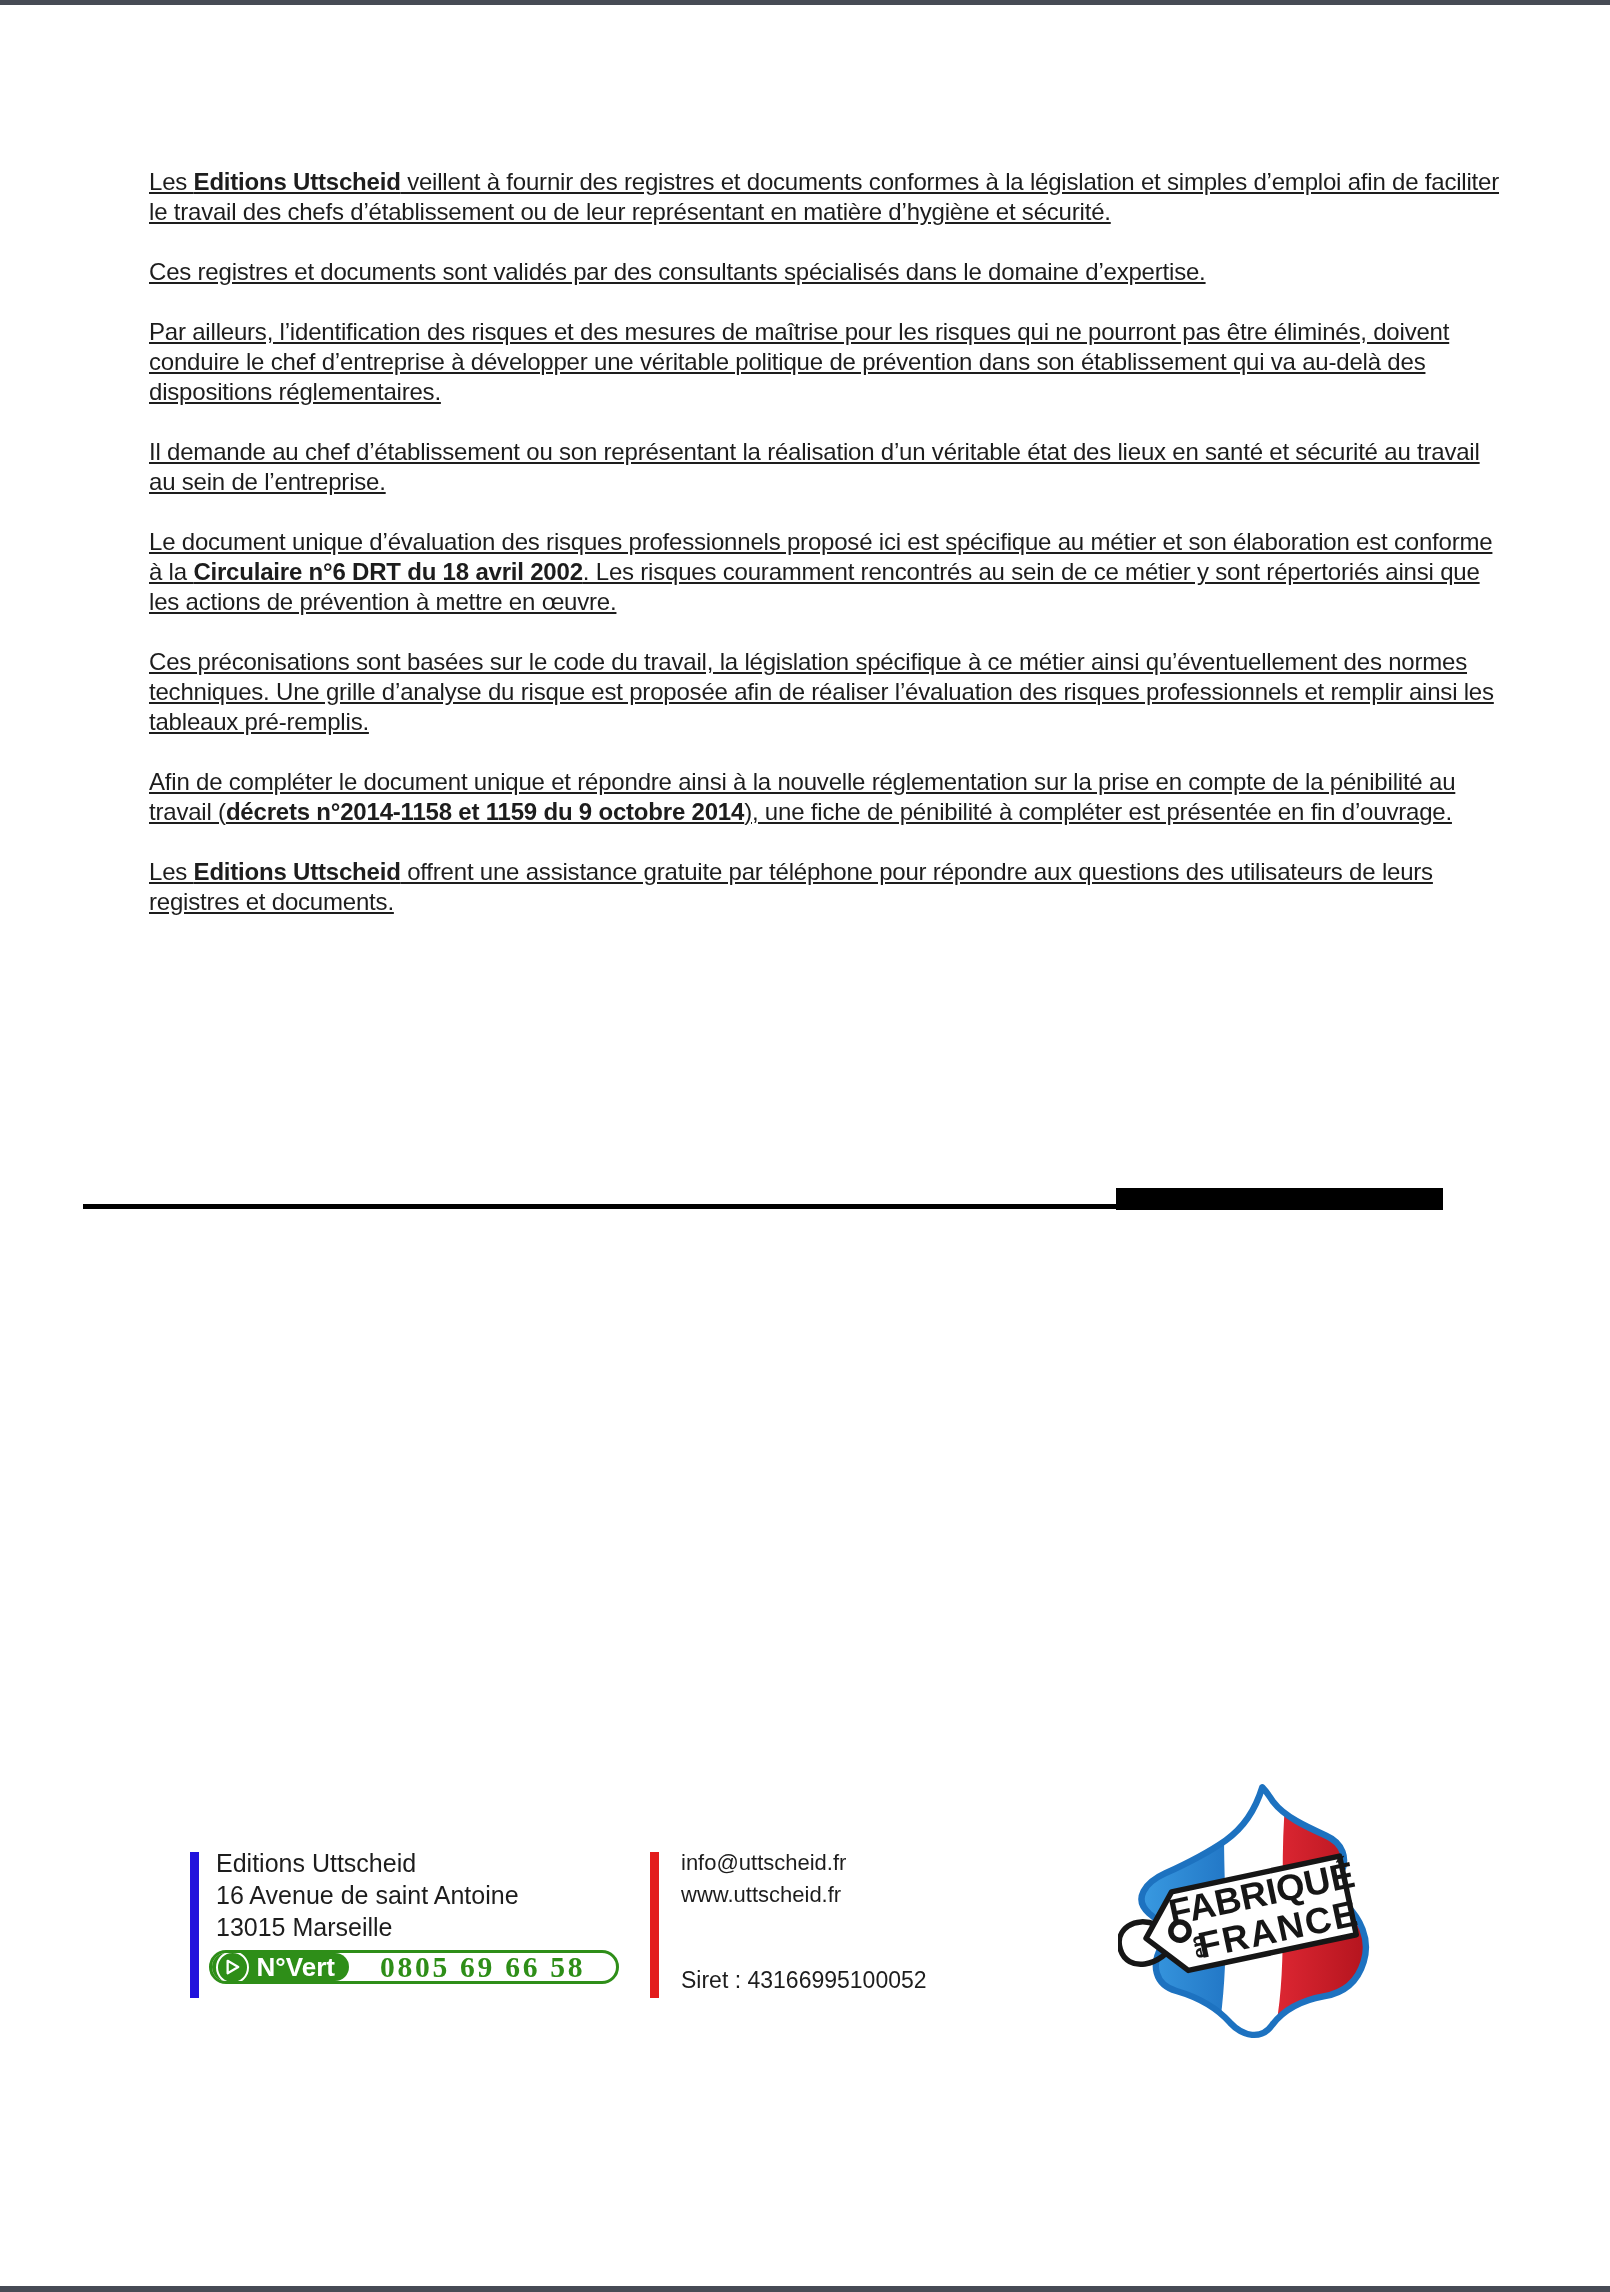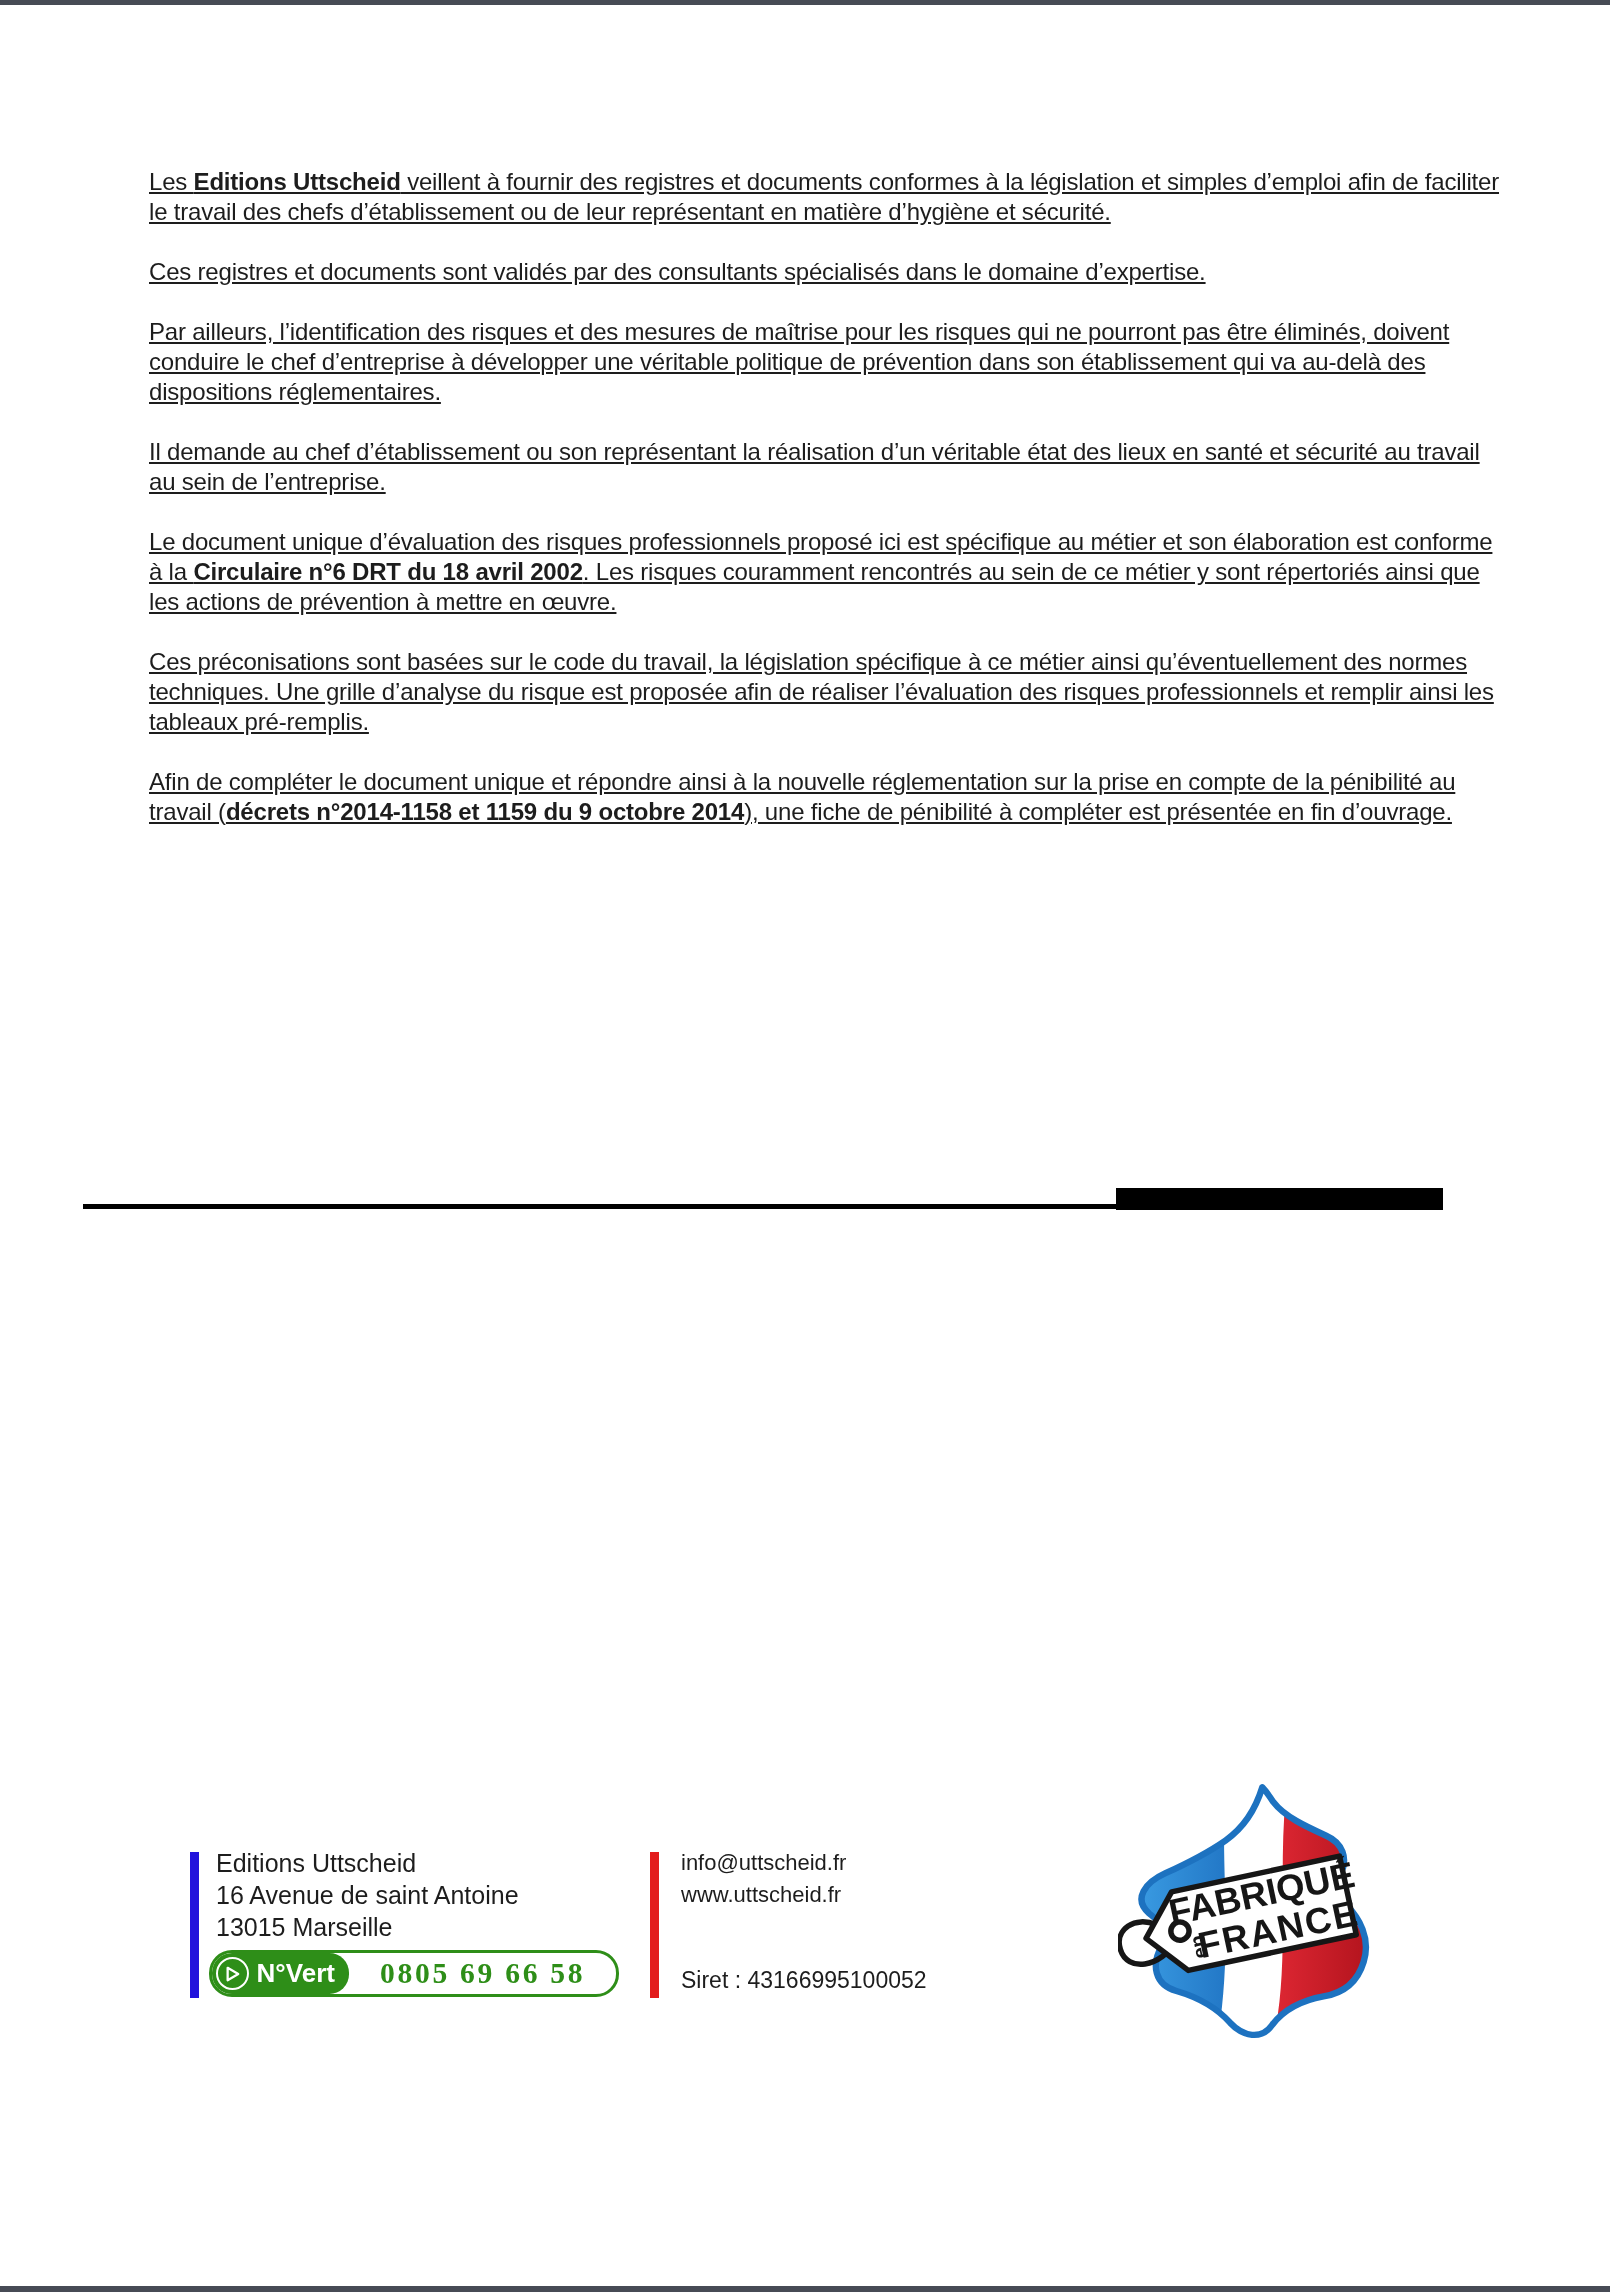--- a/index.html
+++ b/index.html
@@ -37,21 +37,21 @@
 
   .accent-bar{position:absolute;width:9px;height:146px;top:1852px;}
   .accent-bar.blue{left:190px;background:var(--blue_accent);}
   .accent-bar.red{left:650px;background:var(--red_accent);}
 
   .address-block{position:absolute;left:216px;top:1847px;font-size:25px;line-height:32px;}
   .contact-block{position:absolute;left:681px;top:1847px;font-size:22px;line-height:32px;}
   .siret-line{position:absolute;left:681px;top:1967px;font-size:23px;}
 
   .nvert-badge{
-    position:absolute;left:209px;top:1950px;width:410px;height:47px;
+    position:absolute;left:209px;top:1950px;width:410px;height:34px;
     box-sizing:border-box;border:3.6px solid var(--green);border-radius:23px;
     background:#ffffff;display:flex;align-items:stretch;overflow:hidden;
   }
   .nvert-left{
     background:var(--green);border-radius:0 19.7px 19.7px 0;
     display:flex;align-items:center;gap:8px;padding:0 14.3px 0 3.6px;
   }
   .nvert-circle{
     width:29px;height:29px;border-radius:50%;background:var(--green);
     border:2.7px solid #ffffff;display:flex;align-items:center;justify-content:center;flex:0 0 auto;
@@ -73,20 +73,21 @@
 <div class="edge-strip bottom"></div>
 
 <main class="text-block">
   <p><span>Les </span><span class="b">Editions Uttscheid</span><span> veillent à fournir des registres et documents conformes à la législation et simples d’emploi afin de faciliter le travail des chefs d’établissement ou de leur représentant en matière d’hygiène et sécurité.</span></p>
   <p><span>Ces registres et documents sont validés par des consultants spécialisés dans le domaine d’expertise.</span></p>
   <p><span>Par ailleurs, l’identification des risques et des mesures de maîtrise pour les risques qui ne pourront pas être éliminés, doivent conduire le chef d’entreprise à développer une véritable politique de prévention dans son établissement qui va au-delà des dispositions réglementaires.</span></p>
   <p><span>Il demande au chef d’établissement ou son représentant la réalisation d’un véritable état des lieux en santé et sécurité au travail au sein de l’entreprise.</span></p>
   <p><span>Le document unique d’évaluation des risques professionnels proposé ici est spécifique au métier et son élaboration est conforme à la </span><span class="b">Circulaire n°6 DRT du 18 avril 2002</span><span>. Les risques couramment rencontrés au sein de ce métier y sont répertoriés ainsi que les actions de prévention  à mettre en œuvre.</span></p>
   <p><span>Ces préconisations sont basées sur le code du travail, la législation spécifique à ce métier ainsi qu’éventuellement des normes techniques. Une grille d’analyse du risque est proposée afin de réaliser l’évaluation des risques professionnels et remplir ainsi les tableaux pré-remplis.</span></p>
   <p><span>Afin de compléter le document unique et répondre ainsi à la nouvelle réglementation  sur la prise en compte de la pénibilité au travail (</span><span class="b">décrets n°2014-1158 et 1159 du 9 octobre 2014</span><span>), une fiche de pénibilité à compléter est présentée en fin d’ouvrage.</span></p>
+  <p><span>Les </span><span class="b">Editions Uttscheid</span><span> offrent une assistance gratuite par téléphone pour répondre aux questions des utilisateurs de leurs registres et documents.</span></p>
 </main>
 
 <div class="divider-line"></div>
 <div class="divider-block"></div>
 
 <footer>
   <div class="accent-bar blue"></div>
 
   <div class="address-block">
     <div>Editions Uttscheid</div>

